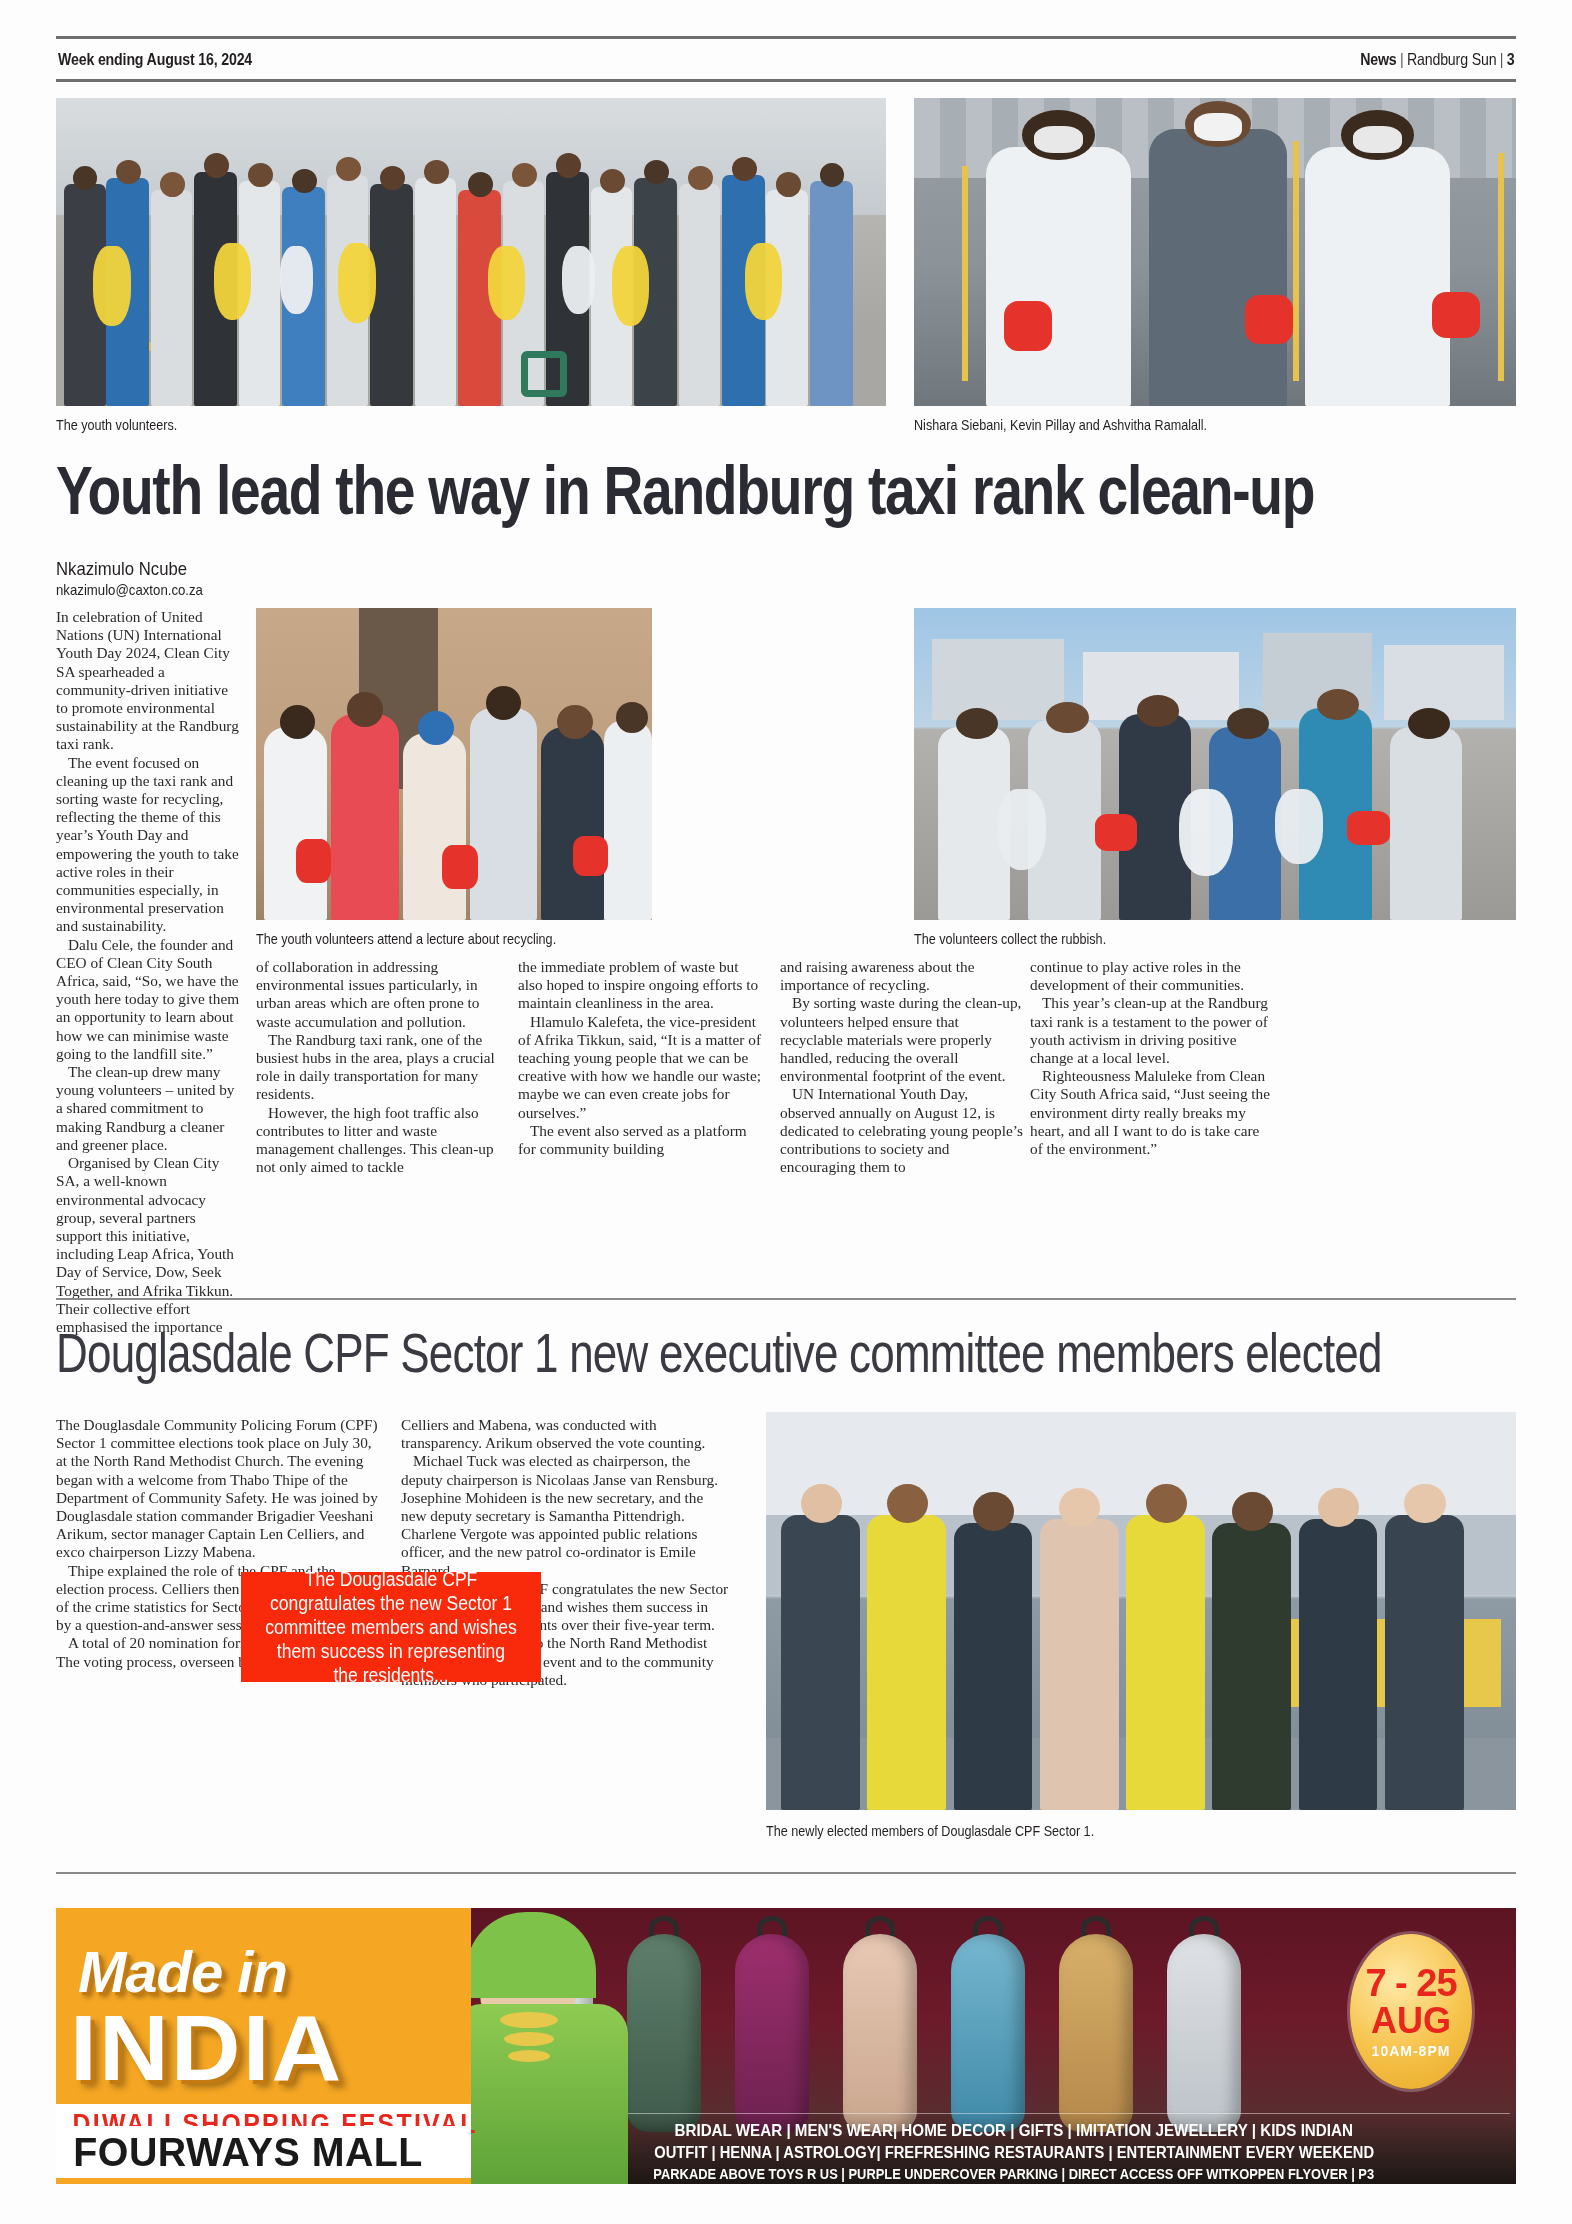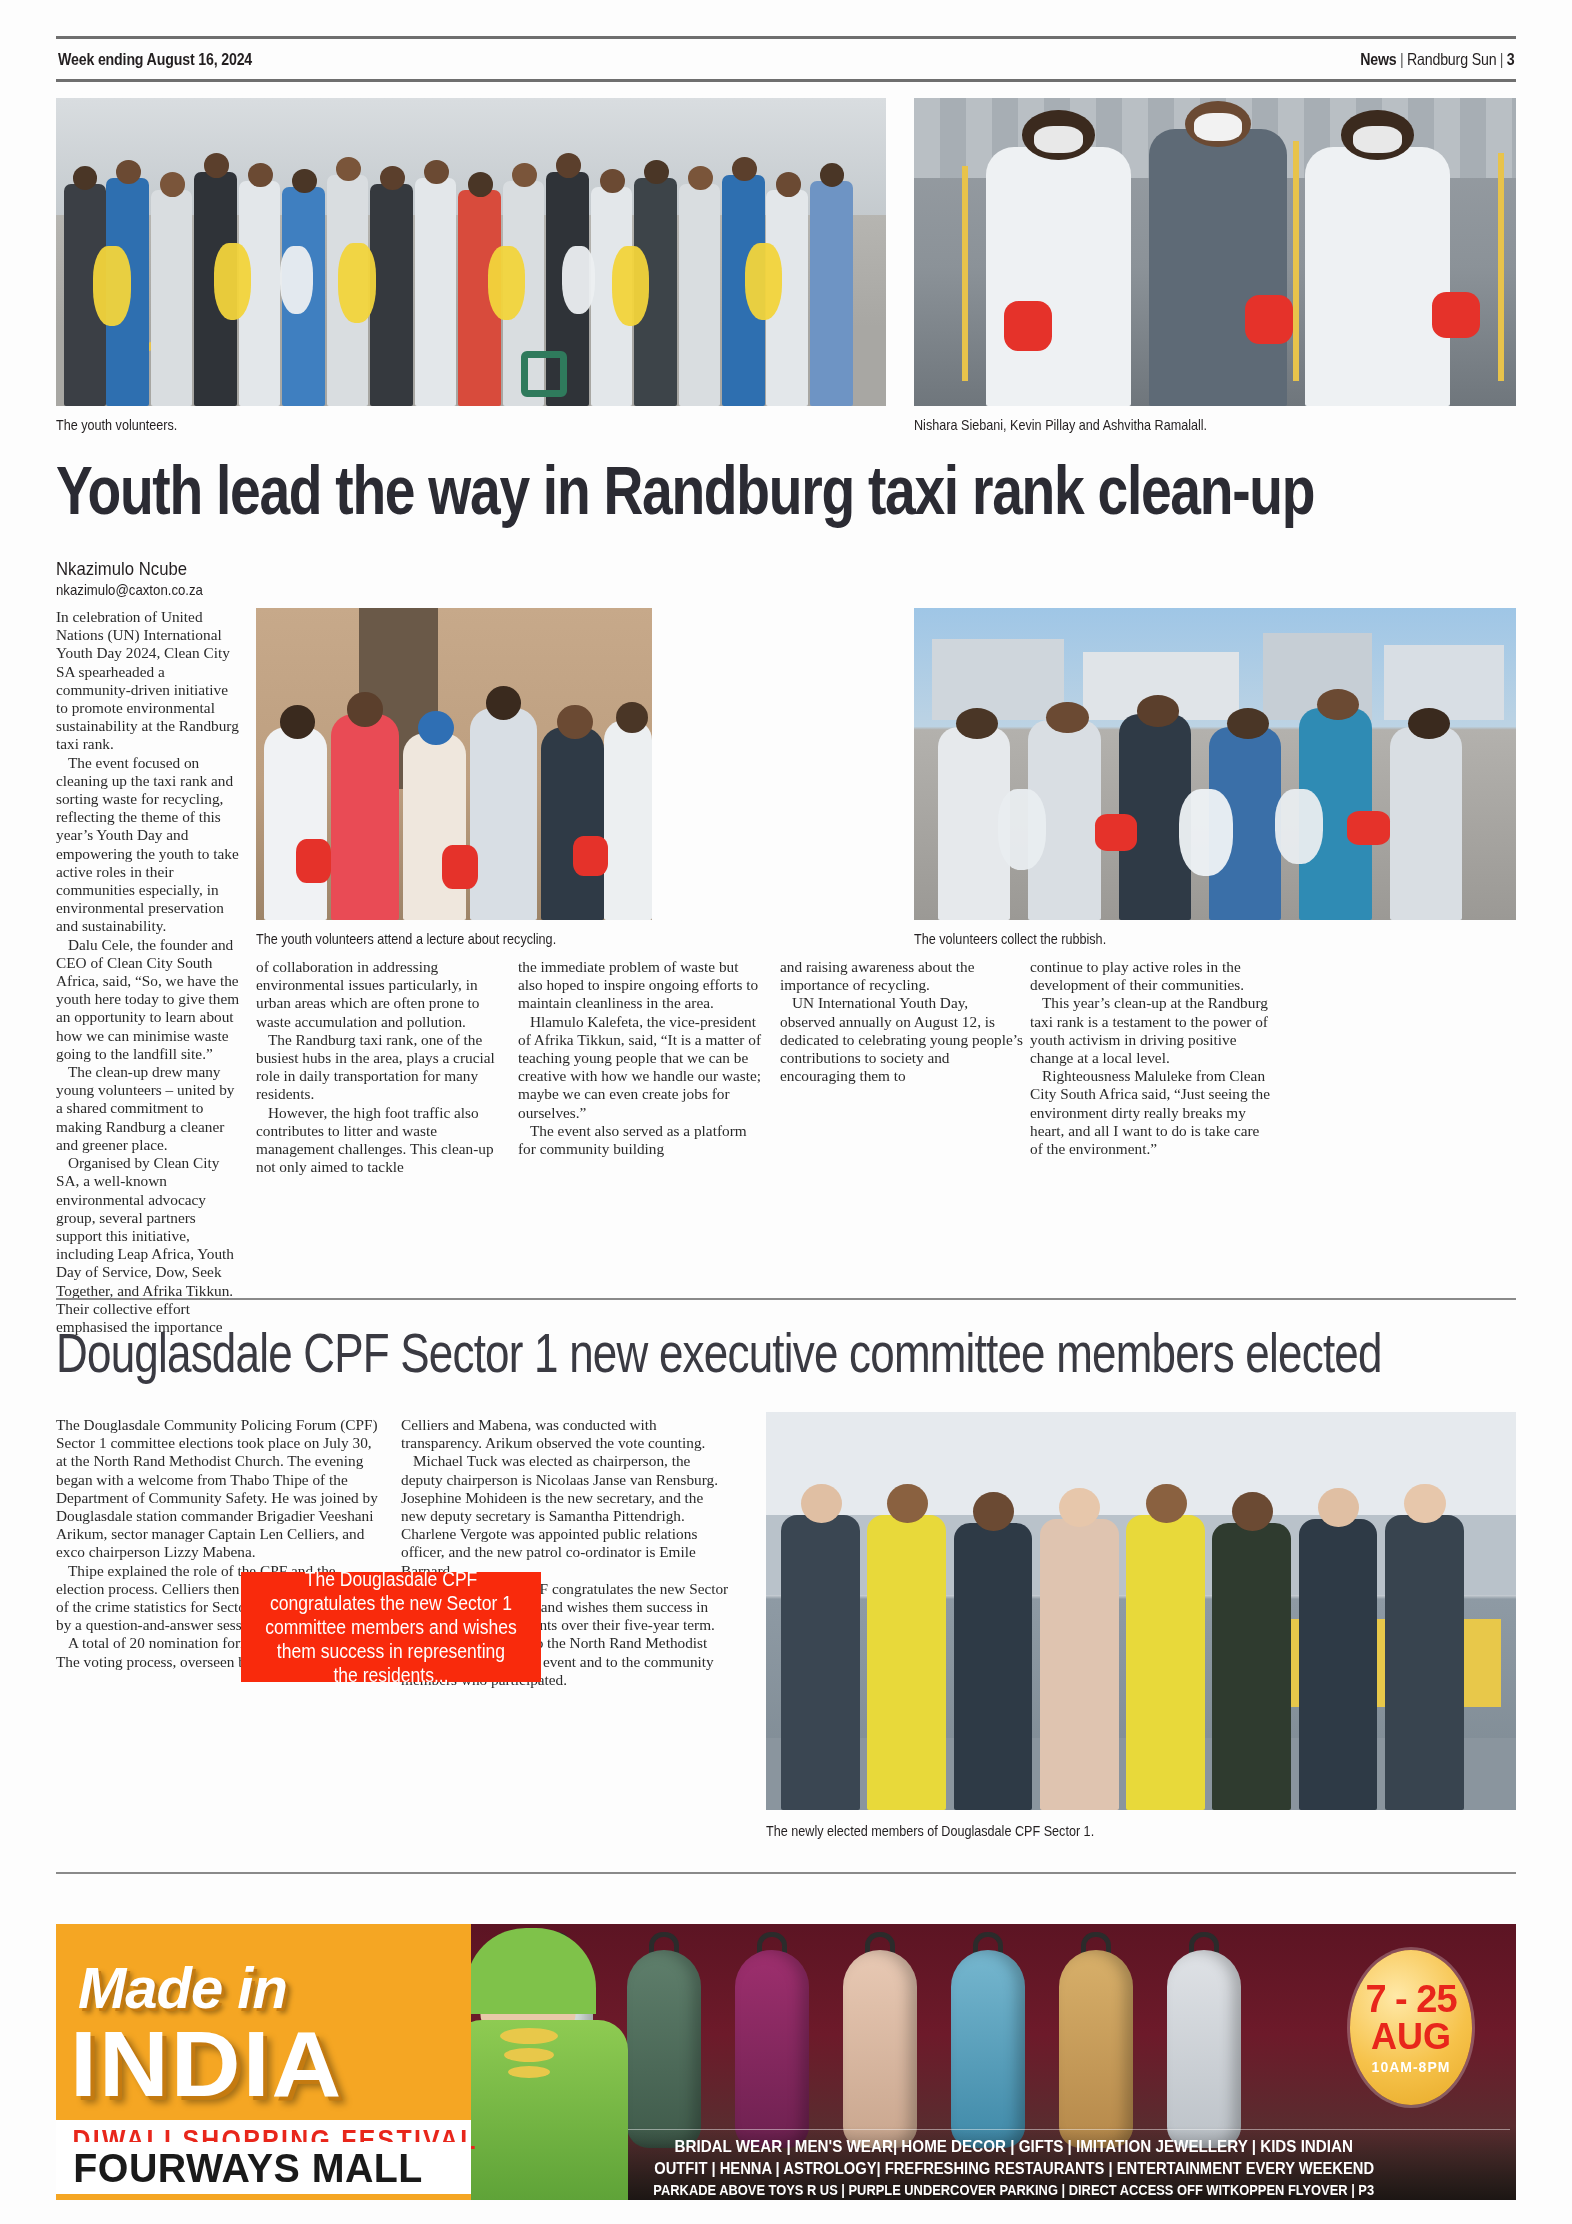--- a/index.html
+++ b/index.html
@@ -434,20 +434,21 @@
   </div>
 
   <div class="bodycol" style="position:absolute; left:462px; top:922px; width:245px;">
     <p class="first">the immediate problem of waste but also hoped to inspire ongoing efforts to maintain cleanliness in the area.</p>
     <p>Hlamulo Kalefeta, the vice-president of Afrika Tikkun, said, “It is a matter of teaching young people that we can be creative with how we handle our waste; maybe we can even create jobs for ourselves.”</p>
     <p>The event also served as a platform for community building</p>
   </div>
 
   <div class="bodycol" style="position:absolute; left:724px; top:922px; width:245px;">
     <p class="first">and raising awareness about the importance of recycling.</p>
+    <p>By sorting waste during the clean-up, volunteers helped ensure that recyclable materials were properly handled, reducing the overall environmental footprint of the event.</p>
     <p>UN International Youth Day, observed annually on August 12, is dedicated to celebrating young people’s contributions to society and encouraging them to</p>
   </div>
 
   <div class="bodycol" style="position:absolute; left:974px; top:922px; width:245px;">
     <p class="first">continue to play active roles in the development of their communities.</p>
     <p>This year’s clean-up at the Randburg taxi rank is a testament to the power of youth activism in driving positive change at a local level.</p>
     <p>Righteousness Maluleke from Clean City South Africa said, “Just seeing the environment dirty really breaks my heart, and all I want to do is take care of the environment.”</p>
   </div>
 
   <div class="rule thick" style="left:0px; top:1262px; width:1460px;"></div>
@@ -490,21 +491,21 @@
     <div class="head" style="left:62.1%;bottom:70%;width:5.5%;height:10%;background:#6b4a33;"></div>
     <div class="fig" style="left:71%;width:10.5%;height:73%;background:#2e3a46;border-radius:16px 16px 2px 2px;"></div>
     <div class="head" style="left:73.6%;bottom:71%;width:5.5%;height:10%;background:#e0bfa3;"></div>
     <div class="fig" style="left:82.5%;width:10.5%;height:74%;background:#38444f;border-radius:16px 16px 2px 2px;"></div>
     <div class="head" style="left:85.1%;bottom:72%;width:5.5%;height:10%;background:#e7c7ab;"></div>
   </div>
   <div class="caption" style="position:absolute; left:710px; top:1782px;">The newly elected members of Douglasdale CPF Sector 1.</div>
 
   <div class="rule thick" style="left:0px; top:1836px; width:1460px;"></div>
 
-  <div class="ad" style="left:0px; top:1872px; width:1460px; height:276px;margin-top:16px;">
+  <div class="ad" style="left:0px; top:1872px; width:1460px; height:276px;">
     <div class="ad-photo">
       <div class="hanger" style="left:70px;"></div>
       <div class="dress" style="left:48px;background:linear-gradient(180deg,#dfe7e4,#c4d2cd);"></div>
       <div class="hanger" style="left:178px;"></div>
       <div class="dress" style="left:156px;background:linear-gradient(180deg,#5f7f6c,#3f5a4a);"></div>
       <div class="hanger" style="left:286px;"></div>
       <div class="dress" style="left:264px;background:linear-gradient(180deg,#9e2f6e,#6d2150);"></div>
       <div class="hanger" style="left:394px;"></div>
       <div class="dress" style="left:372px;background:linear-gradient(180deg,#e8c9b4,#c9a68e);"></div>
       <div class="hanger" style="left:502px;"></div>

